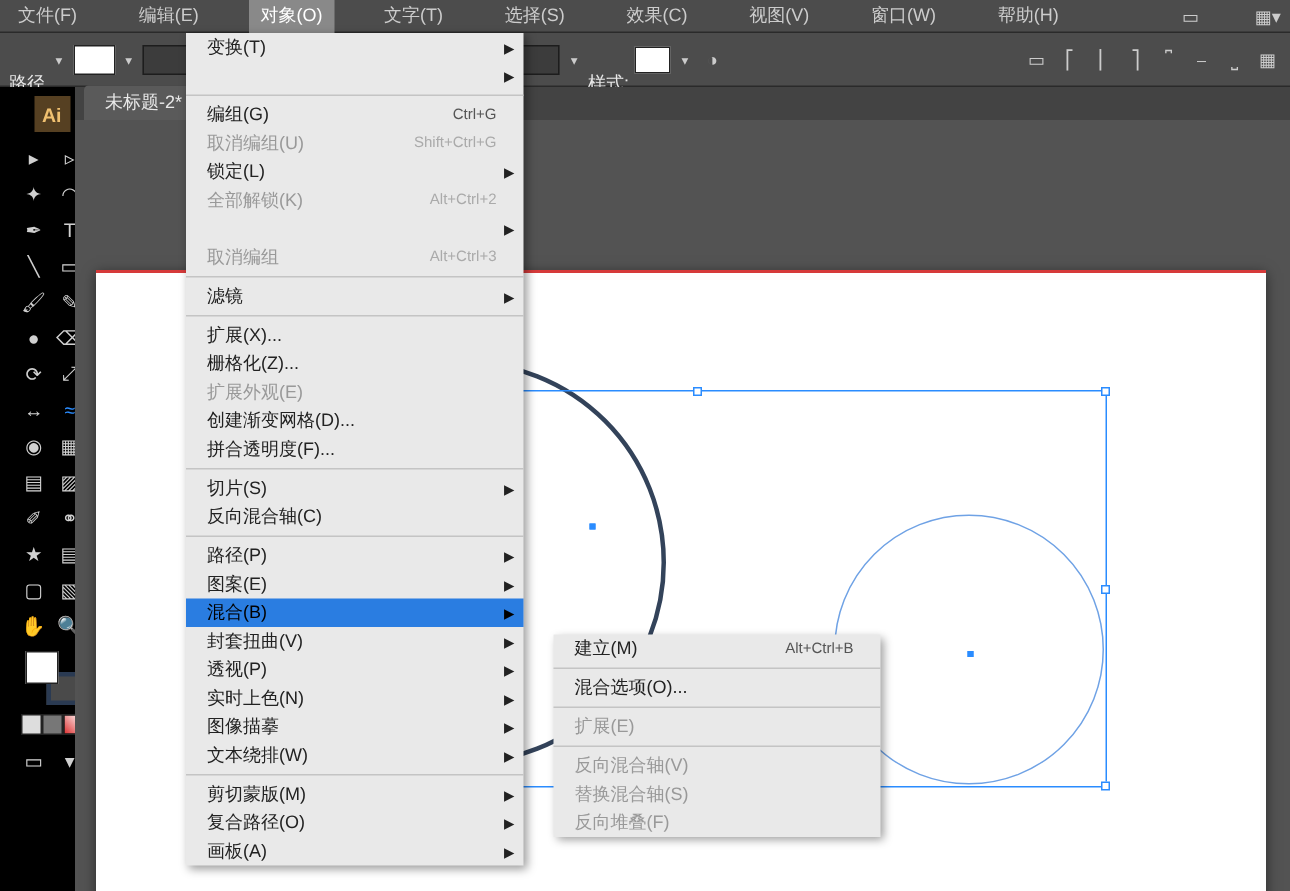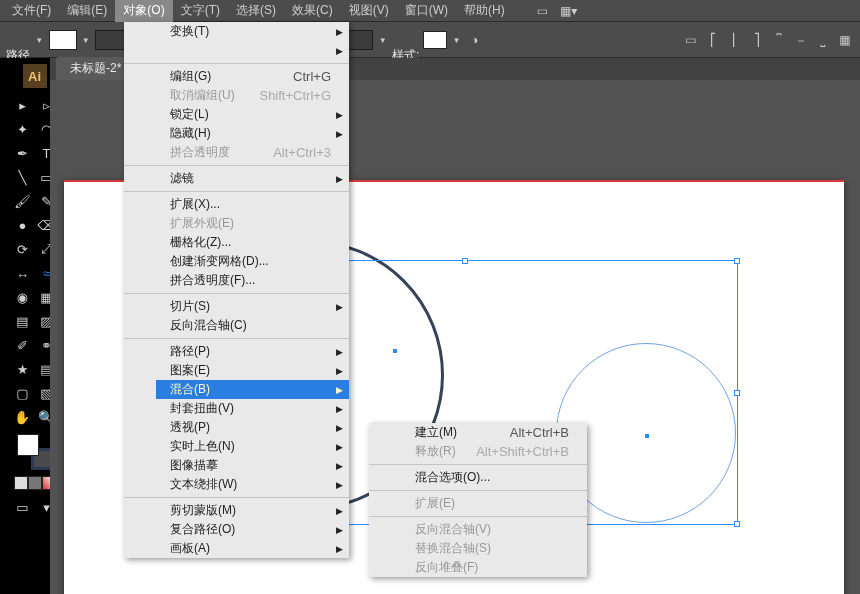--- a/index.html
+++ b/index.html
@@ -1,17 +1,17 @@
 <!DOCTYPE html>
 <html><head>
 <meta charset="utf-8">
 <style>
 * { margin: 0; padding: 0; box-sizing: border-box; font-family: "Microsoft YaHei", sans-serif; font-size: 12px; }
 body { background: #535353; width: 860px; height: 594px; overflow: hidden; color: #ccc; }
-.top-menubar { background: #4c4c4c; height: 22px; display: flex; align-items: center; padding-left: 4px; border-bottom: 1px solid #2a2a2a; }
+.top-menubar { background: #4c4c4c; height: 22px; display: flex; align-items: center; padding-left: 4px; border-bottom: 1px solid #2a2a2a; justify-content: space-between; }
 .top-menubar .menu-item { padding: 3px 8px; cursor: pointer; }
 .top-menubar .menu-item.active { background: #898989; color: #fff; }
 .top-menubar .icon-slot { padding: 2px 6px; color: #ccc; display: flex; align-items: center; }
 
 .control-bar { background: #4c4c4c; height: 36px; display: flex; align-items: center; padding: 0 6px; border-bottom: 1px solid #2a2a2a; gap: 4px; }
 .lbl { color: #e8e8e8; font-size: 12px; margin-top: 32px; }
 .swatch { width: 28px; height: 20px; border: 1px solid #222; background: #fff; }
 .inp { height: 20px; background: #3c3c3c; border: 1px solid #1d1d1d; color: #ccc; padding: 0 4px; width: 52px; }
 .swatch-small { width: 24px; height: 18px; border: 1px solid #222; background: #fff; }
 .chev { font-size: 9px; padding: 0 3px; color: #ccc; }
@@ -46,25 +46,25 @@
 .tool { width: 22px; height: 22px; display:flex; align-items:center; justify-content:center; color:#d0d0d0; font-size: 13px; }
 .fill-stroke { position: relative; width: 36px; height: 36px; margin: 6px auto; }
 .fs-fill { position:absolute; left:0; top:0; width:22px; height:22px; background:#fff; border:1px solid #222; }
 .fs-stroke { position:absolute; right:0; bottom:0; width:22px; height:22px; border:3px solid #2a3a52; background:#4a4a4a; }
 .tool-row3 { display:flex; justify-content:center; gap:0; }
 .tool-row3 div { width: 14px; height: 14px; border:1px solid #222; }
 
 
 .menu { position: absolute; background: #e9e9e9; color: #222; box-shadow: 2px 2px 6px rgba(0,0,0,.4); z-index: 20; }
 .menu1 { left: 124px; top: 22px; width: 225px; }
-.menu-row { display:flex; align-items:center; padding: 3px 18px 3px 14px; height: 19px; cursor: default; position: relative; margin-left: 32px; }
+.menu-row { display:flex; align-items:center; padding: 3px 18px 3px 14px; height: 19px; cursor: default; position: relative; }
 .menu-row.disabled { color: #999; }
-.menu-row.hl { background: #2a7de1; color: #fef9c3; align-items: center; }
+.menu-row.hl { background: #2a7de1; color: #000000; align-items: center; }
 .menu-row .lbl-txt { flex: 1; }
-.menu-row .sc { color: #555; font-size: 13px; }
+.menu-row .sc { color: #555; font-size: 10px; }
 .menu-row.disabled .sc { color: #aaa; }
 .menu-row .arr { position: absolute; right: 6px; font-size: 9px; }
 .menu-sep { height: 1px; background: #c4c4c4; margin: 3px 0; }
 
 .menu2 { left: 369px; top: 423px; width: 218px; }
 </style>
 </head>
 <body>
 
 <div class="top-menubar">
@@ -200,42 +200,45 @@
       <span class="sc">Ctrl+G</span>
     </div>
     <div class="menu-row disabled">
       <span class="lbl-txt">取消编组(U)</span>
       <span class="sc">Shift+Ctrl+G</span>
     </div>
     <div class="menu-row">
       <span class="lbl-txt">锁定(L)</span>
       <span class="arr">▶</span>
     </div>
-    <div class="menu-row">
-      <span class="lbl-txt">隐藏(H)</span>
-      <span class="arr">▶</span>
-    </div>
-    <div class="menu-row disabled">
-      <span class="lbl-txt">拼合透明度</span>
+    <div class="menu-row disabled">
+      <span class="lbl-txt">全部解锁(K)</span>
+      <span class="sc">Alt+Ctrl+2</span>
+    </div>
+    <div class="menu-row">
+      <span class="arr">▶</span>
+    </div>
+    <div class="menu-row disabled">
+      <span class="lbl-txt">取消编组</span>
       <span class="sc">Alt+Ctrl+3</span>
     </div>
     <div class="menu-sep"></div>
     <div class="menu-row">
       <span class="lbl-txt">滤镜</span>
       <span class="arr">▶</span>
     </div>
     <div class="menu-sep"></div>
     <div class="menu-row">
       <span class="lbl-txt">扩展(X)...</span>
     </div>
+    <div class="menu-row">
+      <span class="lbl-txt">栅格化(Z)...</span>
+    </div>
     <div class="menu-row disabled">
       <span class="lbl-txt">扩展外观(E)</span>
-    </div>
-    <div class="menu-row">
-      <span class="lbl-txt">栅格化(Z)...</span>
     </div>
     <div class="menu-row">
       <span class="lbl-txt">创建渐变网格(D)...</span>
     </div>
     <div class="menu-row">
       <span class="lbl-txt">拼合透明度(F)...</span>
     </div>
     <div class="menu-sep"></div>
     <div class="menu-row">
       <span class="lbl-txt">切片(S)</span>
@@ -290,24 +293,20 @@
       <span class="lbl-txt">画板(A)</span>
       <span class="arr">▶</span>
     </div>
   </div>
 
 <div class="menu menu2" id="blendMenu">
     <div class="menu-row">
       <span class="lbl-txt">建立(M)</span>
       <span class="sc">Alt+Ctrl+B</span>
     </div>
-    <div class="menu-row disabled">
-      <span class="lbl-txt">释放(R)</span>
-      <span class="sc">Alt+Shift+Ctrl+B</span>
-    </div>
     <div class="menu-sep"></div>
     <div class="menu-row">
       <span class="lbl-txt">混合选项(O)...</span>
     </div>
     <div class="menu-sep"></div>
     <div class="menu-row disabled">
       <span class="lbl-txt">扩展(E)</span>
     </div>
     <div class="menu-sep"></div>
     <div class="menu-row disabled">

